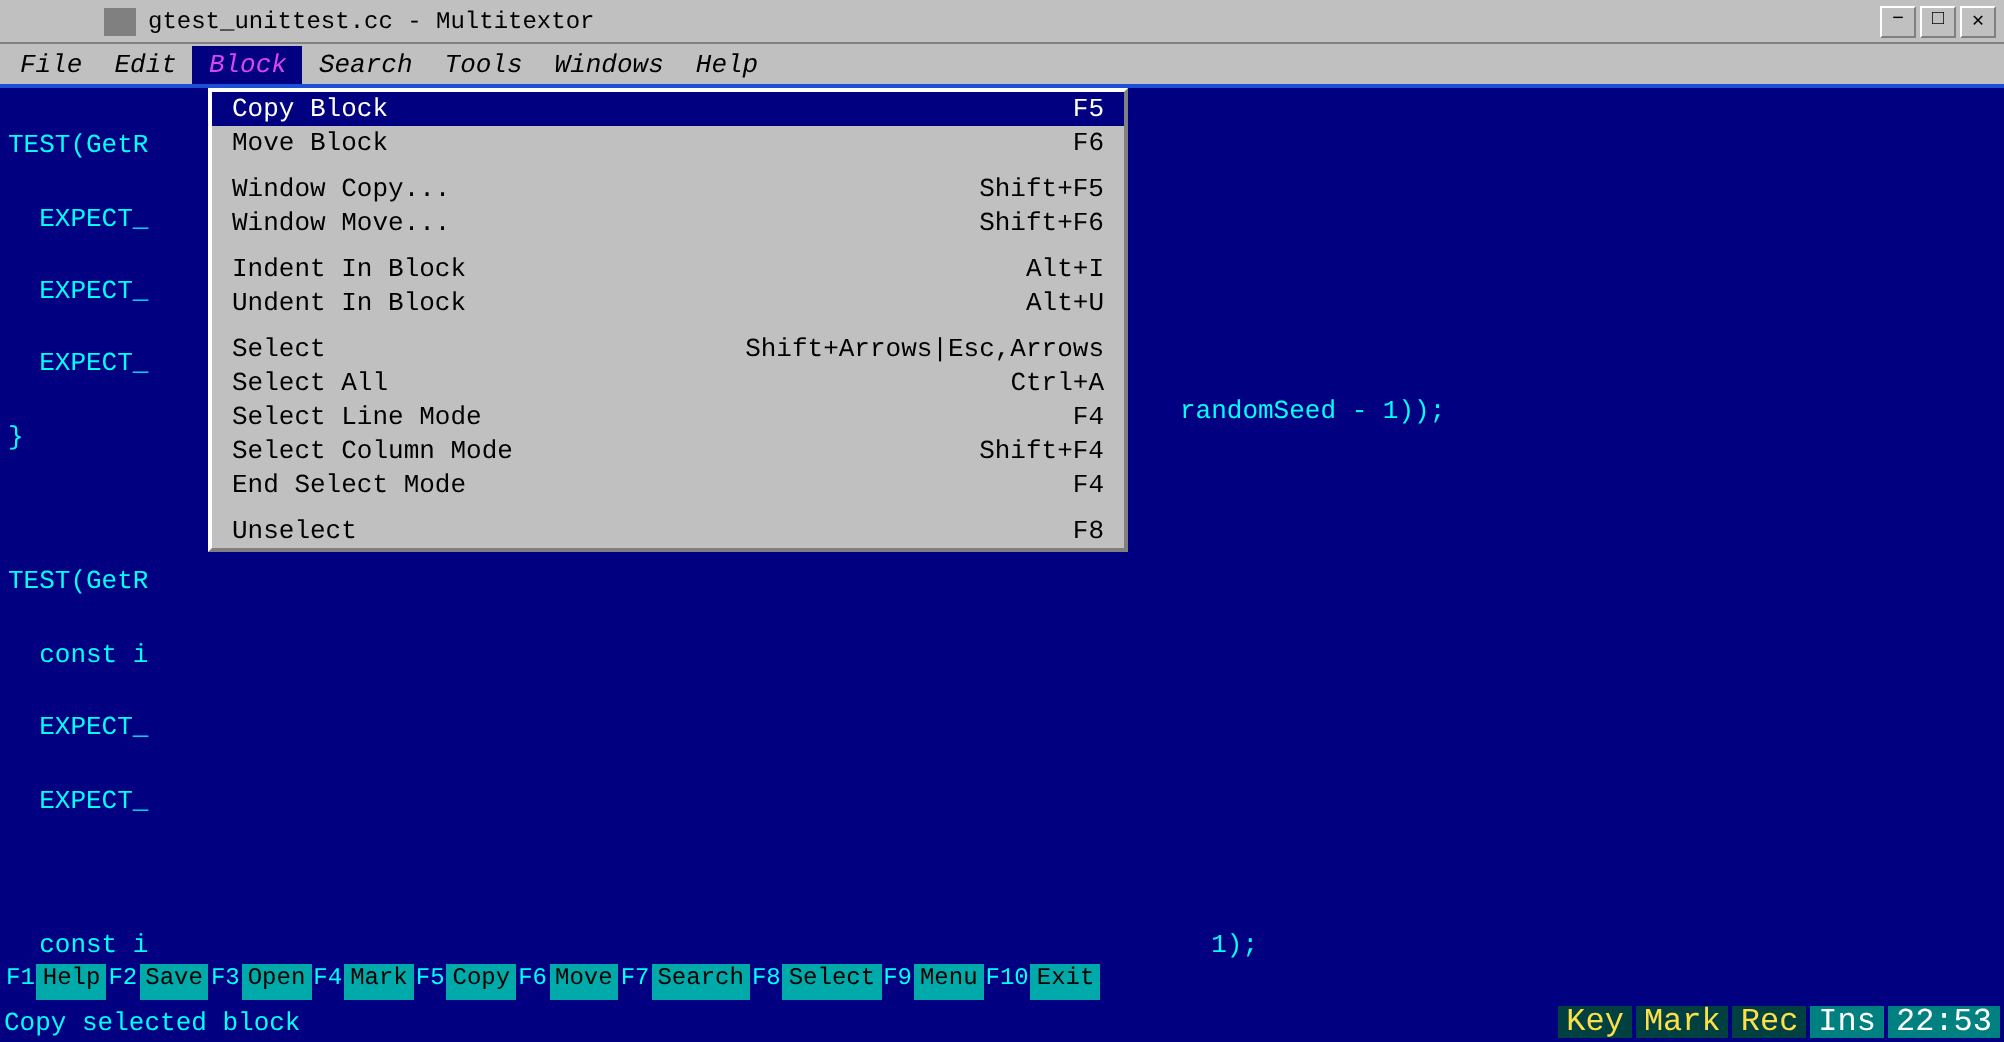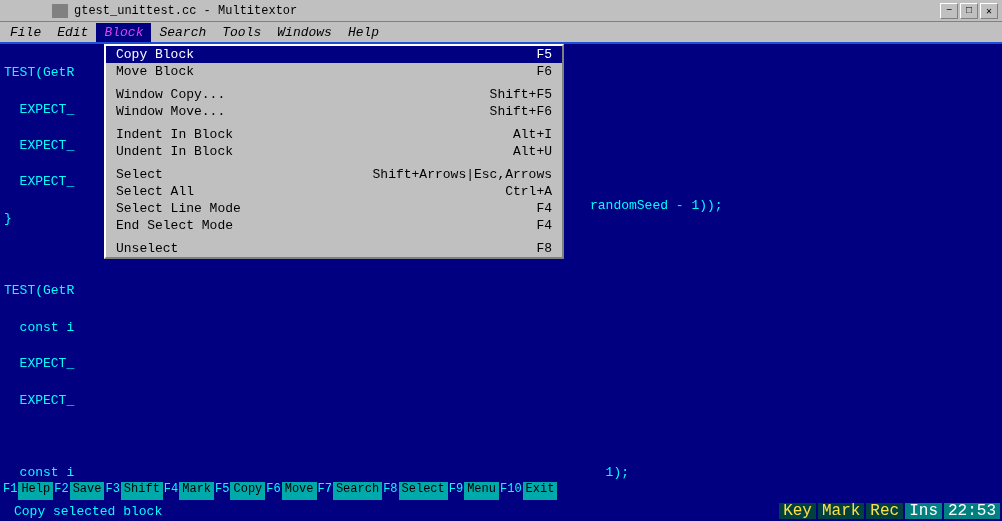--- a/index.html
+++ b/index.html
@@ -157,21 +157,21 @@
     .fn-label {
       background: #00aaaa;
       color: #000;
       font-size: 12px;
       padding: 0 3px;
     }
 
     #statusbar-info {
       position: absolute;
       bottom: 0;
-      left: 12px;
+      left: 0;
       right: 0;
       background: #000080;
       height: 20px;
       display: flex;
       align-items: center;
       justify-content: space-between;
       padding: 0 2px;
     }
     #status-text {
       color: #00ffff;
@@ -291,20 +291,24 @@
   </div>
   <div class="dropdown-item">
     <span>Select All</span>
     <span class="shortcut">Ctrl+A</span>
   </div>
   <div class="dropdown-item">
     <span>Select Line Mode</span>
     <span class="shortcut">F4</span>
   </div>
   <div class="dropdown-item">
+    <span>Select Column Mode</span>
+    <span class="shortcut">Shift+F4</span>
+  </div>
+  <div class="dropdown-item">
     <span>End Select Mode</span>
     <span class="shortcut">F4</span>
   </div>
   <div class="dropdown-separator"></div>
   <div class="dropdown-item">
     <span>Unselect</span>
     <span class="shortcut">F8</span>
   </div>
 </div>
 
@@ -312,21 +316,21 @@
   <span class="fn-key">
       <span class="fn-num">F1</span>
       <span class="fn-label">Help</span>
     </span>
   <span class="fn-key">
       <span class="fn-num">F2</span>
       <span class="fn-label">Save</span>
     </span>
   <span class="fn-key">
       <span class="fn-num">F3</span>
-      <span class="fn-label">Shift</span>
+      <span class="fn-label">Open</span>
     </span>
   <span class="fn-key">
       <span class="fn-num">F4</span>
       <span class="fn-label">Mark</span>
     </span>
   <span class="fn-key">
       <span class="fn-num">F5</span>
       <span class="fn-label">Copy</span>
     </span>
   <span class="fn-key">

